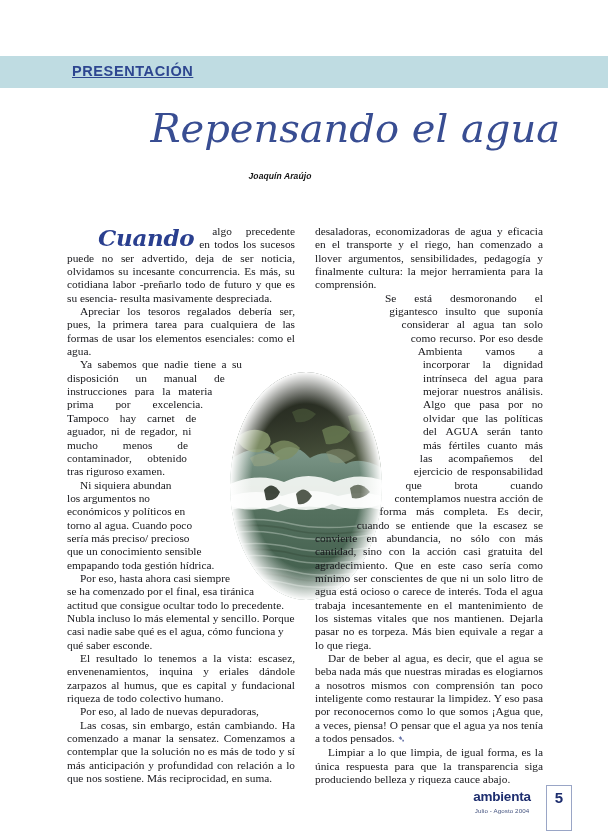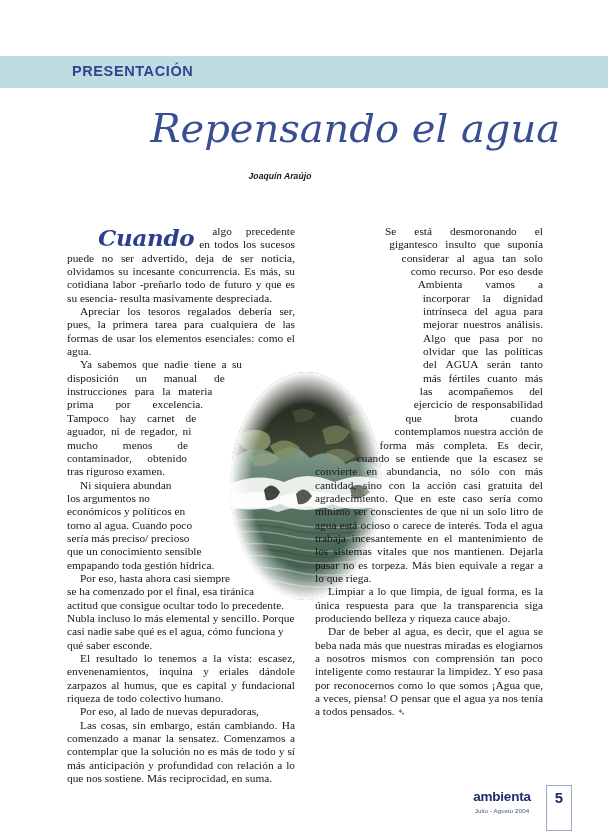--- a/index.html
+++ b/index.html
@@ -33,20 +33,21 @@
   }
   #section-band .band-label {
     position: absolute;
     left: 72px;
     top: 7px;
     font-family: "Liberation Sans", sans-serif;
     font-weight: bold;
     font-size: 14.5px;
     letter-spacing: 0.6px;
     color: #2d4690;
+    text-decoration: underline;
   }
 
   
   #article-title {
     position: absolute;
     left: 0;
     top: 104px;
     width: 560px;
     text-align: right;
     font-family: "DejaVu Serif", "Liberation Serif", serif;
@@ -291,23 +292,24 @@
       <p>Apreciar los tesoros regalados debería ser, pues, la primera tarea para cualquiera de las formas de usar los elementos esenciales: como el agua.</p>
       <p><span class="wrap-left"></span><span>Ya sabemos que nadie tiene a su disposición un manual de instrucciones para la materia prima por excelencia. Tampoco hay carnet de aguador, ni de regador, ni mucho menos de contaminador, obtenido tras riguroso examen.</span></p>
       <p class="left-rag">Ni siquiera abundan los argumentos no económicos y políticos en torno al agua. Cuando poco sería más preciso/ precioso que un conocimiento sensible empapando toda gestión hídrica.</p>
       <p class="left-rag">Por eso, hasta ahora casi siempre se ha comenzado por el final, esa tiránica actitud que consigue ocultar todo lo precedente. Nubla incluso lo más elemental y sencillo. Porque casi nadie sabe qué es el agua, cómo funciona y qué saber esconde.</p>
       <p>El resultado lo tenemos a la vista: escasez, envenenamientos, inquina y eriales dándole zarpazos al humus, que es capital y fundacional riqueza de todo colectivo humano.</p>
       <p>Por eso, al lado de nuevas depuradoras,</p>
       <p>Las cosas, sin embargo, están cambiando. Ha comenzado a manar la sensatez. Comenzamos a contemplar que la solución no es más de todo y sí más anticipación y profundidad con relación a lo que nos sostiene. Más reciprocidad, en suma.</p>
     </div>
 
     <div class="column" id="col-right">
+      <p class="no-indent">desaladoras, economizadoras de agua y eficacia en el transporte y el riego, han comenzado a llover argumentos, sensibilidades, pedagogía y finalmente cultura: la mejor herramienta para la comprensión.</p>
       <p><span class="wrap-right"></span><span>Se está desmoronando el gigantesco insulto que suponía  considerar al agua tan solo como recurso. Por eso desde Ambienta vamos a incorporar la dignidad  intrínseca del agua para mejorar nuestros análisis. Algo que pasa por no olvidar que las políticas del AGUA serán tanto más fértiles cuanto más las acompañemos del ejercicio de responsabilidad que brota cuando contemplamos nuestra acción de forma más completa. Es decir, cuando se entiende que la escasez se convierte en abundancia, no sólo con más cantidad, sino con la acción casi gratuita del  agradecimiento. Que en este caso sería como mínimo ser conscientes de que ni un solo litro de agua está ocioso o carece de interés. Toda el agua trabaja  incesantemente en el mantenimiento de los sistemas vitales que nos mantienen. Dejarla pasar no es torpeza. Más bien equivale a regar a lo que riega.</span></p>
+      <p><span>Dar de beber al agua, es decir, que el agua se beba nada más que nuestras miradas es elogiarnos a nosotros mismos con comprensión tan poco inteligente como restaurar la limpidez. Y eso pasa por reconocernos como lo que somos ¡Agua que, a veces, piensa! O pensar que el agua ya nos tenía a todos pensados.</span><span class="end-mark">➴</span></p>
       <p>Limpiar a lo que limpia, de igual forma, es la única respuesta para que la transparencia siga produciendo belleza y riqueza cauce abajo.</p>
-      <p><span>Dar de beber al agua, es decir, que el agua se beba nada más que nuestras miradas es elogiarnos a nosotros mismos con comprensión tan poco inteligente como restaurar la limpidez. Y eso pasa por reconocernos como lo que somos ¡Agua que, a veces, piensa! O pensar que el agua ya nos tenía a todos pensados.</span><span class="end-mark">➴</span></p>
     </div>
 
   </div>
 
   <div id="footer">
     <div class="brand">ambienta</div>
     <div class="issue-date">Julio - Agosto 2004</div>
     <div class="page-box"></div>
     <div class="page-number">5</div>
   </div>

